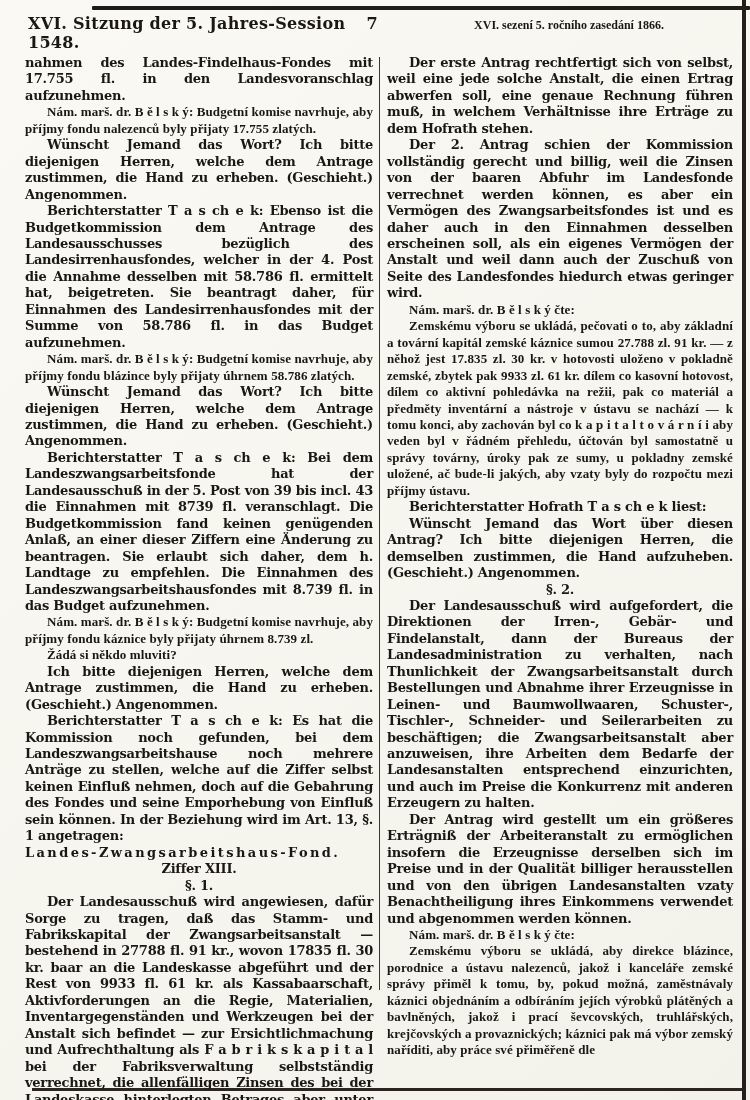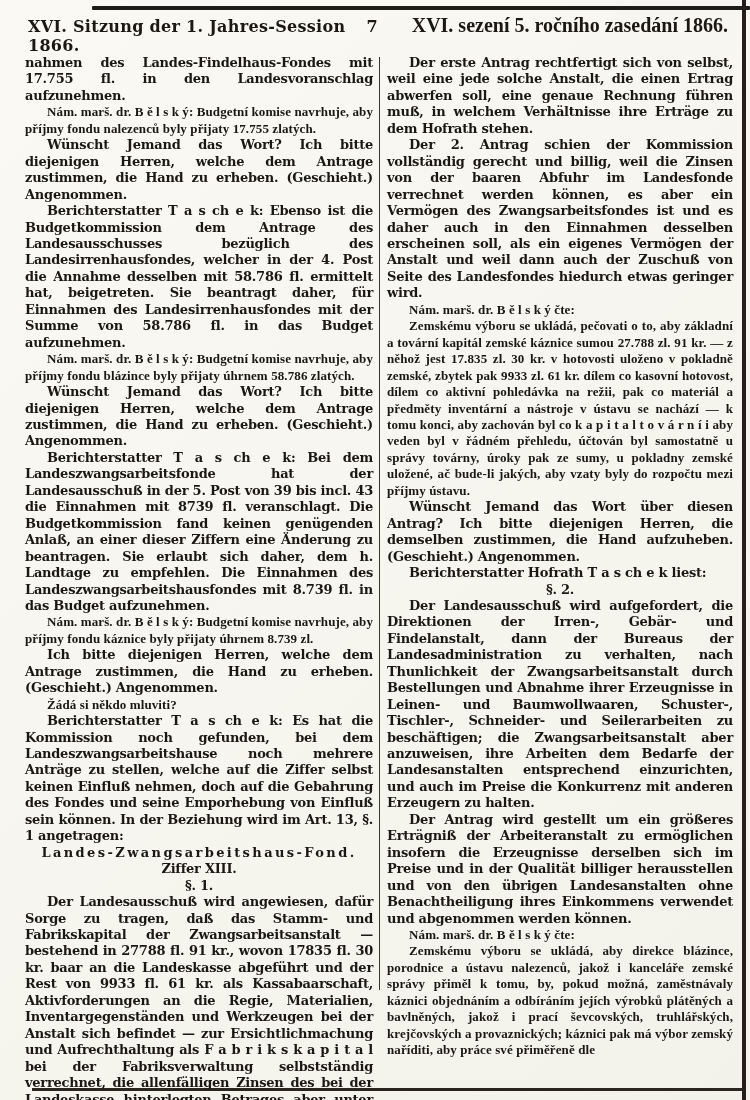--- a/index.html
+++ b/index.html
@@ -17,79 +17,79 @@
   .edge-top{position:absolute;top:6px;left:92px;right:0;height:4px;background:#201d19;border-radius:1px;}
   .edge-right{position:absolute;top:0;right:4px;width:4px;height:1100px;background:#241f1a;}
   .edge-bottom{position:absolute;bottom:9px;left:32px;right:8px;height:3px;background:#2a261f;}
   
   .hdr{
     position:absolute;top:14px;left:28px;right:22px;height:24px;
     display:flex;align-items:baseline;
   }
   .hdr .h-left{font-size:16px;font-weight:bold;letter-spacing:.3px;width:318px;}
   .hdr .h-num{font-size:16px;font-weight:bold;width:52px;text-align:center;}
-  .hdr .h-right{font-size:20px;font-weight:bold;font-family:"Liberation Serif",serif;flex:1;text-align:right;padding-left:12px;}
+  .hdr .h-right{font-size:12px;font-weight:bold;font-family:"Liberation Serif",serif;flex:1;text-align:center;padding-left:12px;}
   
   .cols{
     position:absolute;top:55px;left:25px;right:14px;bottom:55px;
     display:flex;
   }
   .col{width:348px;}
   .col.right{width:346px;}
   .divider{width:1px;background:#3a352d;margin:2px 7px 55px 6px;}
   .blk{
     margin:0;text-align:justify;text-indent:1.7em;
     font-size:13px;line-height:16.45px;
   }
   .de{font-family:"DejaVu Serif",serif;font-weight:bold;letter-spacing:-0.25px;}
   .cs{font-family:"Liberation Serif",serif;font-weight:bold;font-size:13px;letter-spacing:.1px;}
   .noindent{text-indent:0;}
   .center{text-align:center;text-indent:0;}
-  .center-spaced{text-align:center;text-indent:0;letter-spacing:2.4px;}
+  .center-spaced{text-align:left;text-indent:0;letter-spacing:2.4px;}
 </style>
 </head>
 <body>
 
 <div class="page">
   <div class="edge-top"></div>
   <div class="edge-right"></div>
   <div class="edge-bottom"></div>
 
   <div class="hdr">
-    <div class="h-left">XVI. Sitzung der 1. Jahres-Session 1866.</div>
+    <div class="h-left">XVI. Sitzung der 5. Jahres-Session 1548.</div>
     <div class="h-num">7</div>
     <div class="h-right">XVI. sezení 5. ročního zasedání 1866.</div>
   </div>
 
   <div class="cols">
     <div class="col left" id="col-left">
         <p class="blk de noindent">nahmen des Landes-Findelhaus-Fondes mit 17.755 fl. in den Landesvoranschlag aufzunehmen.</p>
         <p class="blk cs">Nám. marš. dr. B ě l s k ý: Budgetní komise navrhuje, aby příjmy fondu nalezenců byly přijaty 17.755 zlatých.</p>
         <p class="blk de">Wünscht Jemand das Wort? Ich bitte diejenigen Herren, welche dem Antrage zustimmen, die Hand zu erheben. (Geschieht.) Angenommen.</p>
         <p class="blk de">Berichterstatter T a s ch e k: Ebenso ist die Budgetkommission dem Antrage des Landesausschusses bezüglich des Landesirrenhausfondes, welcher in der 4. Post die Annahme desselben mit 58.786 fl. ermittelt hat, beigetreten. Sie beantragt daher, für Einnahmen des Landesirrenhausfondes mit der Summe von 58.786 fl. in das Budget aufzunehmen.</p>
         <p class="blk cs">Nám. marš. dr. B ě l s k ý: Budgetní komise navrhuje, aby příjmy fondu blázince byly přijaty úhrnem 58.786 zlatých.</p>
         <p class="blk de">Wünscht Jemand das Wort? Ich bitte diejenigen Herren, welche dem Antrage zustimmen, die Hand zu erheben. (Geschieht.) Angenommen.</p>
         <p class="blk de">Berichterstatter T a s ch e k: Bei dem Landeszwangsarbeitsfonde hat der Landesausschuß in der 5. Post von 39 bis incl. 43 die Einnahmen mit 8739 fl. veranschlagt. Die Budgetkommission fand keinen genügenden Anlaß, an einer dieser Ziffern eine Änderung zu beantragen. Sie erlaubt sich daher, dem h. Landtage zu empfehlen. Die Einnahmen des Landeszwangsarbeitshausfondes mit 8.739 fl. in das Budget aufzunehmen.</p>
         <p class="blk cs">Nám. marš. dr. B ě l s k ý: Budgetní komise navrhuje, aby příjmy fondu káznice byly přijaty úhrnem 8.739 zl.</p>
+        <p class="blk cs">Žádá si někdo mluviti?</p>
         <p class="blk de">Ich bitte diejenigen Herren, welche dem Antrage zustimmen, die Hand zu erheben. (Geschieht.) Angenommen.</p>
-        <p class="blk cs">Žádá si někdo mluviti?</p>
         <p class="blk de">Berichterstatter T a s ch e k: Es hat die Kommission noch gefunden, bei dem Landeszwangsarbeitshause noch mehrere Anträge zu stellen, welche auf die Ziffer selbst keinen Einfluß nehmen, doch auf die Gebahrung des Fondes und seine Emporhebung von Einfluß sein können. In der Beziehung wird im Art. 13, §. 1 angetragen:</p>
         <p class="blk de center-spaced">Landes-Zwangsarbeitshaus-Fond.</p>
         <p class="blk de center">Ziffer XIII.</p>
         <p class="blk de center">§. 1.</p>
         <p class="blk de">Der Landesausschuß wird angewiesen, dafür Sorge zu tragen, daß das Stamm- und Fabrikskapital der Zwangsarbeitsanstalt — bestehend in 27788 fl. 91 kr., wovon 17835 fl. 30 kr. baar an die Landeskasse abgeführt und der Rest von 9933 fl. 61 kr. als Kassabaarschaft, Aktivforderungen an die Regie, Materialien, Inventargegenständen und Werkzeugen bei der Anstalt sich befindet — zur Ersichtlichmachung und Aufrechthaltung als F a b r i k s k a p i t a l bei der Fabriksverwaltung selbstständig verrechnet, die allenfälligen Zinsen des bei der Landeskasse hinterlegten Betrages aber unter die Ennahmen der Anstalt in den Voranschlag aufgenommen werden.</p>
       </div>
     <div class="divider"></div>
     <div class="col right" id="col-right">
         <p class="blk de">Der erste Antrag rechtfertigt sich von selbst, weil eine jede solche Anstalt, die einen Ertrag abwerfen soll, eine genaue Rechnung führen muß, in welchem Verhältnisse ihre Erträge zu dem Hofrath stehen.</p>
         <p class="blk de">Der 2. Antrag schien der Kommission vollständig gerecht und billig, weil die Zinsen von der baaren Abfuhr im Landesfonde verrechnet werden können, es aber ein Vermögen des Zwangsarbeitsfondes ist und es daher auch in den Einnahmen desselben erscheinen soll, als ein eigenes Vermögen der Anstalt und weil dann auch der Zuschuß von Seite des Landesfondes hiedurch etwas geringer wird.</p>
         <p class="blk cs">Nám. marš. dr. B ě l s k ý čte:</p>
         <p class="blk cs">Zemskému výboru se ukládá, pečovati o to, aby základní a tovární kapitál zemské káznice sumou 27.788 zl. 91 kr. — z něhož jest 17.835 zl. 30 kr. v hotovosti uloženo v pokladně zemské, zbytek pak 9933 zl. 61 kr. dílem co kasovní hotovost, dílem co aktivní pohledávka na režii, pak co materiál a předměty inventární a nástroje v ústavu se nachází — k tomu konci, aby zachován byl co k a p i t a l  t o v á r n í i aby veden byl v řádném přehledu, účtován byl samostatně u správy továrny, úroky pak ze sumy, u pokladny zemské uložené, ač bude-li jakých, aby vzaty byly do rozpočtu mezi příjmy ústavu.</p>
+        <p class="blk de">Berichterstatter Hofrath T a s ch e k liest:</p>
         <p class="blk de">Wünscht Jemand das Wort über diesen Antrag? Ich bitte diejenigen Herren, die demselben zustimmen, die Hand aufzuheben. (Geschieht.) Angenommen.</p>
-        <p class="blk de">Berichterstatter Hofrath T a s ch e k liest:</p>
         <p class="blk de center">§. 2.</p>
         <p class="blk de">Der Landesausschuß wird aufgefordert, die Direktionen der Irren-, Gebär- und Findelanstalt, dann der Bureaus der Landesadministration zu verhalten, nach Thunlichkeit der Zwangsarbeitsanstalt durch Bestellungen und Abnahme ihrer Erzeugnisse in Leinen- und Baumwollwaaren, Schuster-, Tischler-, Schneider- und Seilerarbeiten zu beschäftigen; die Zwangsarbeitsanstalt aber anzuweisen, ihre Arbeiten dem Bedarfe der Landesanstalten entsprechend einzurichten, und auch im Preise die Konkurrenz mit anderen Erzeugern zu halten.</p>
-        <p class="blk de">Der Antrag wird gestellt um ein größeres Erträgniß der Arbeiteranstalt zu ermöglichen insofern die Erzeugnisse derselben sich im Preise und in der Qualität billiger herausstellen und von den übrigen Landesanstalten ohne Benachtheiligung ihres Einkommens verwendet und abgenommen werden können.</p>
+        <p class="blk de">Der Antrag wird gestellt um ein größeres Erträgniß der Arbeiteranstalt zu ermöglichen insofern die Erzeugnisse derselben sich im Preise und in der Qualität billiger herausstellen und von den übrigen Landesanstalten vzaty Benachtheiligung ihres Einkommens verwendet und abgenommen werden können.</p>
         <p class="blk cs">Nám. marš. dr. B ě l s k ý čte:</p>
         <p class="blk cs">Zemskému výboru se ukládá, aby direkce blázince, porodnice a ústavu nalezenců, jakož i kanceláře zemské správy přiměl k tomu, by, pokud možná, zaměstnávaly káznici objednáním a odbíráním jejích výrobků plátěných a bavlněných, jakož i prací ševcovských, truhlářských, krejčovských a provaznických; káznici pak má výbor zemský naříditi, aby práce své přiměřeně dle</p>
       </div>
   </div>
 </div>
 
 </body></html>

